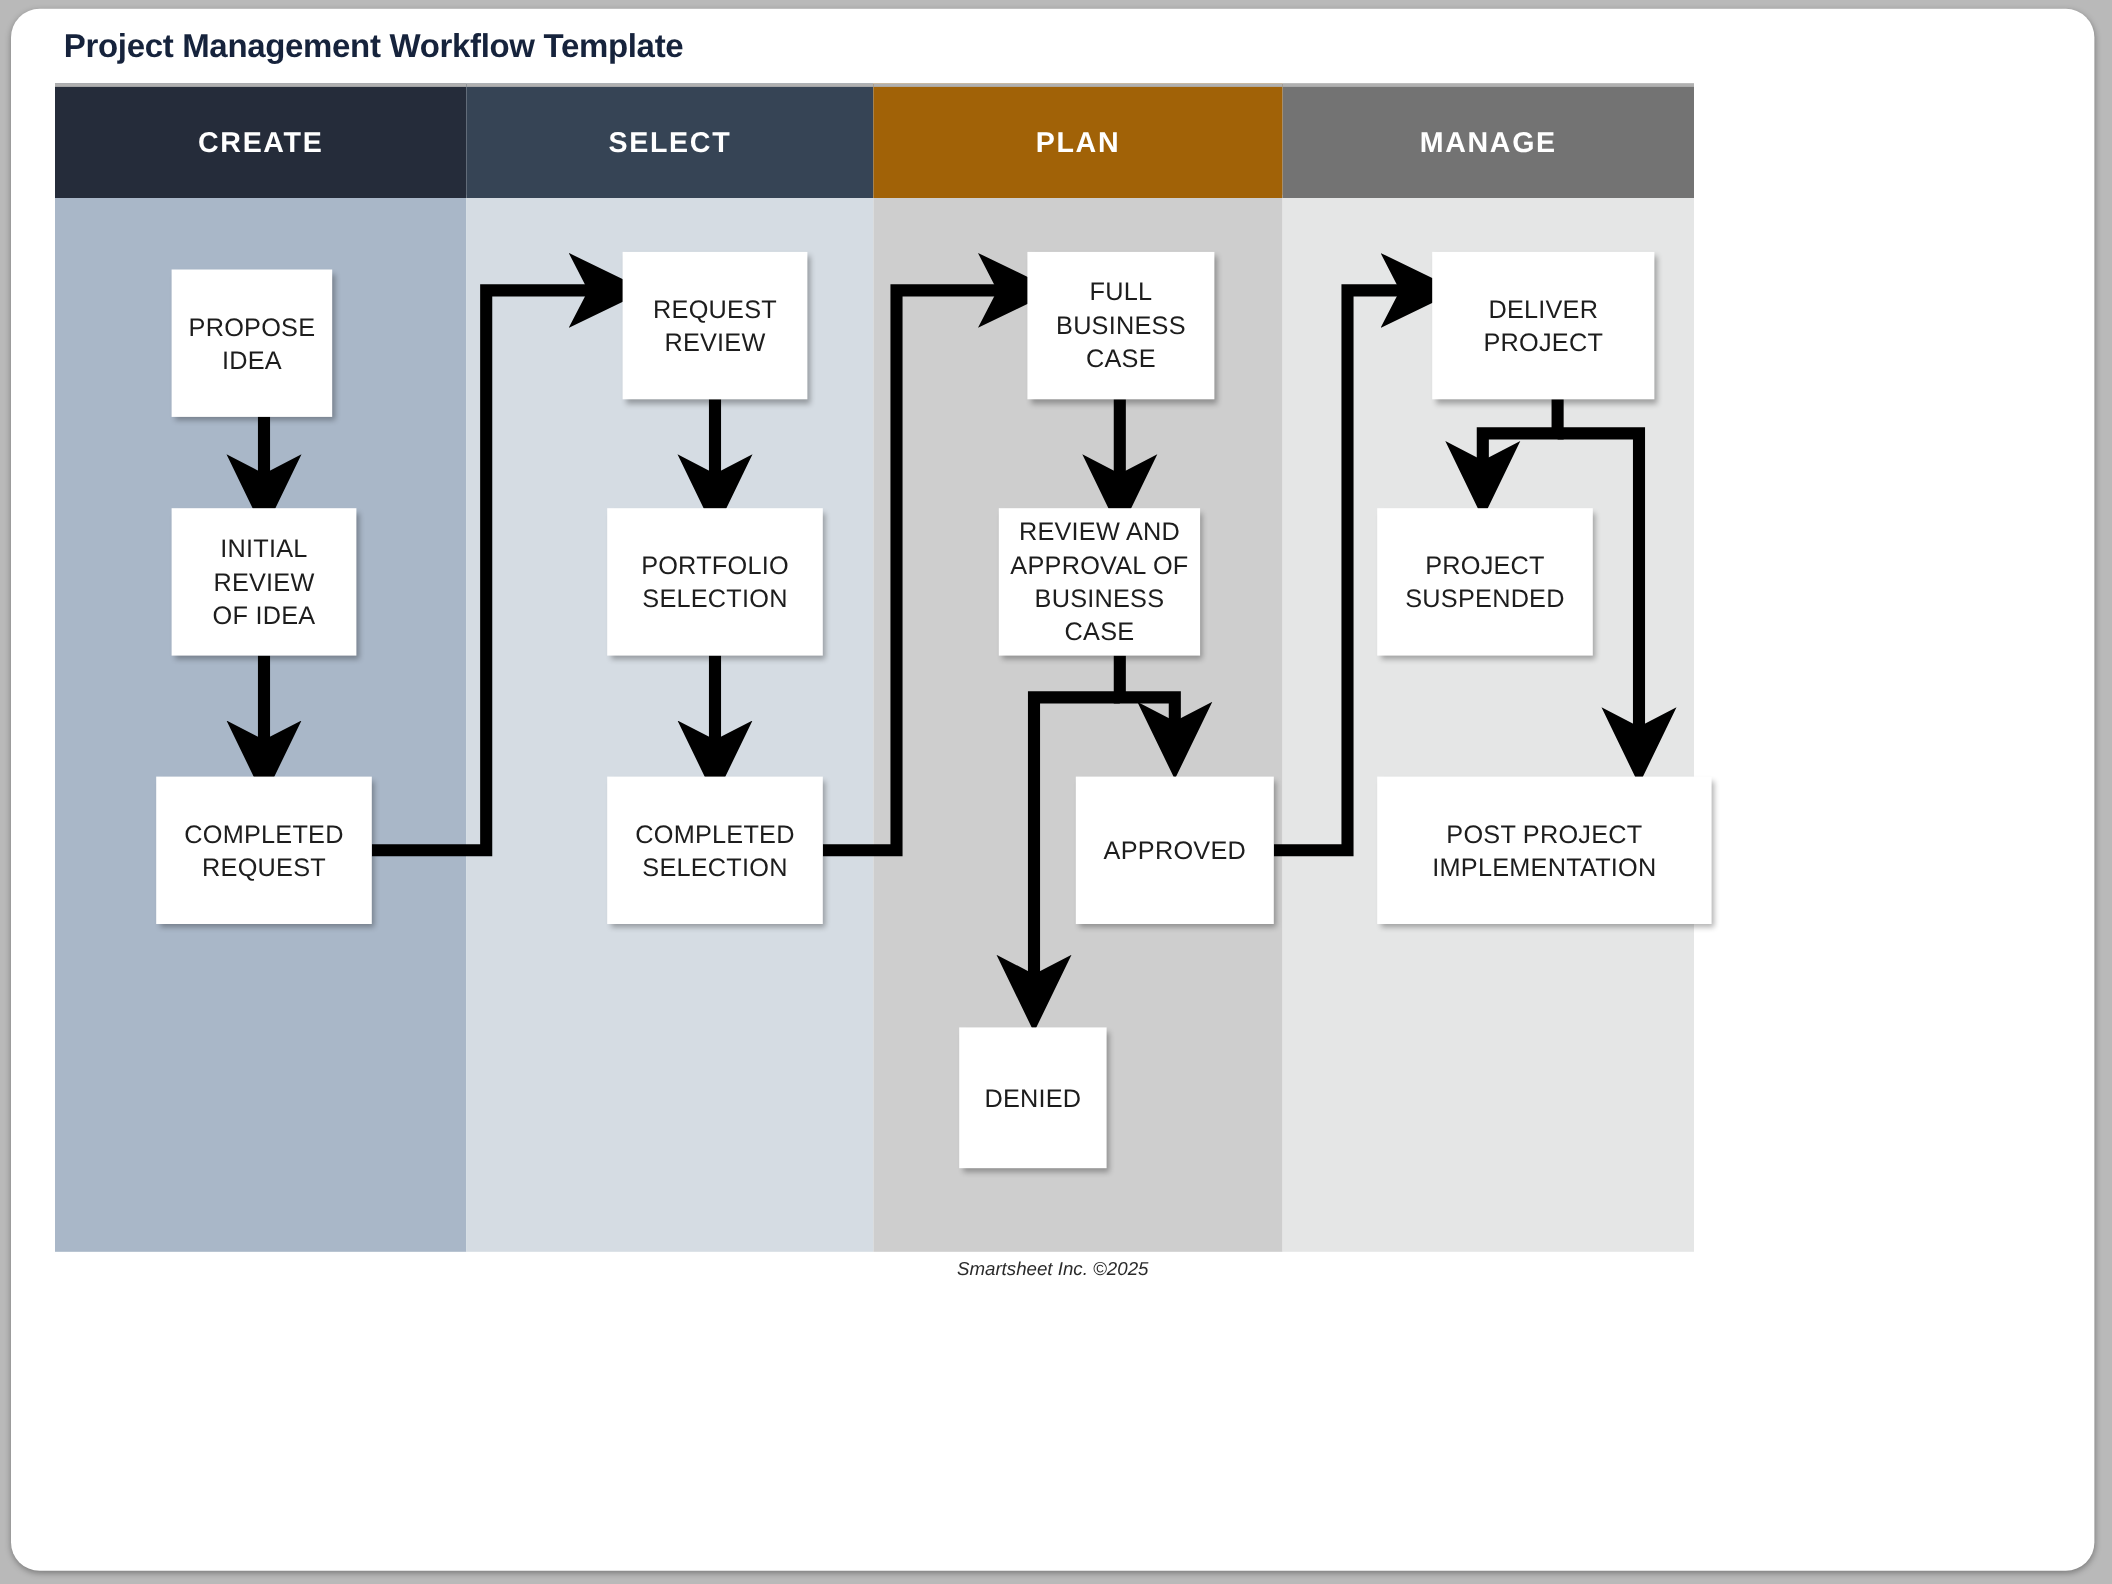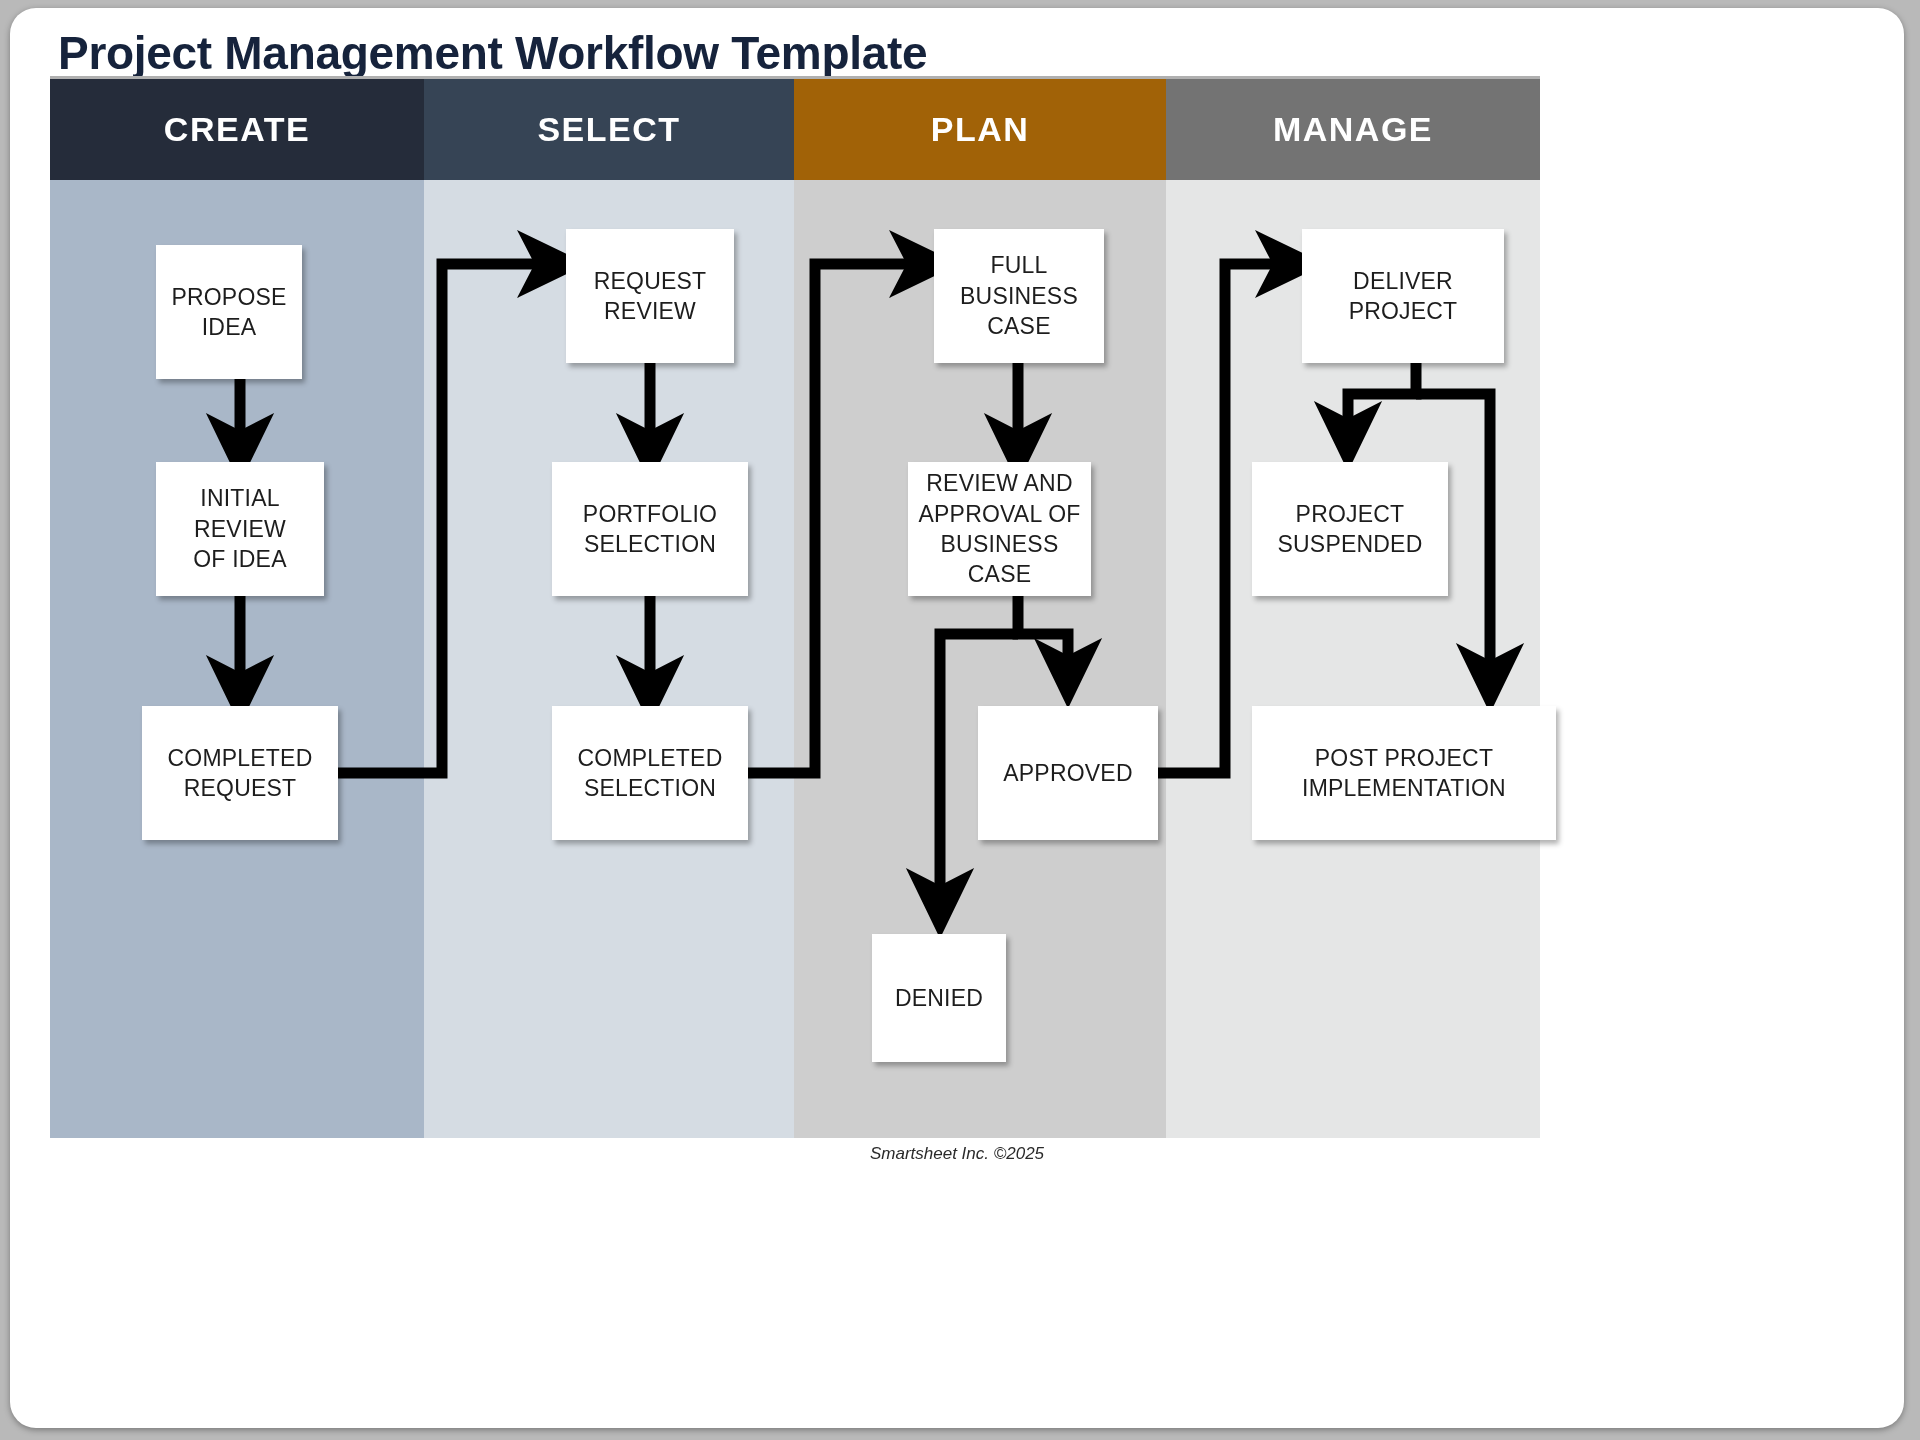--- a/index.html
+++ b/index.html
@@ -23,21 +23,21 @@
     width: 1894px;
     height: 1420px;
     background: #ffffff;
     border-radius: 26px;
     box-shadow: 0 2px 6px rgba(0,0,0,0.35);
   }
   #title {
     position: absolute;
     left: 48px;
     top: 18px;
-    font-size: 46px;
+    font-size: 30px;
     font-weight: bold;
     color: #16233c;
     letter-spacing: -0.3px;
     white-space: nowrap;
   }
   
   #board {
     position: absolute;
     left: 40px;
     top: 68px;
@@ -56,21 +56,21 @@
     left: 0;
     right: 0;
     height: 101px;
     display: flex;
     align-items: center;
     justify-content: center;
     border-top: 3px solid #b0b0b0;
   }
   .col-head span {
     color: #ffffff;
-    font-size: 34px;
+    font-size: 26px;
     font-weight: bold;
     letter-spacing: 1.5px;
   }
   .col-body {
     position: absolute;
     top: 101px;
     left: 0;
     right: 0;
     bottom: 0;
   }

